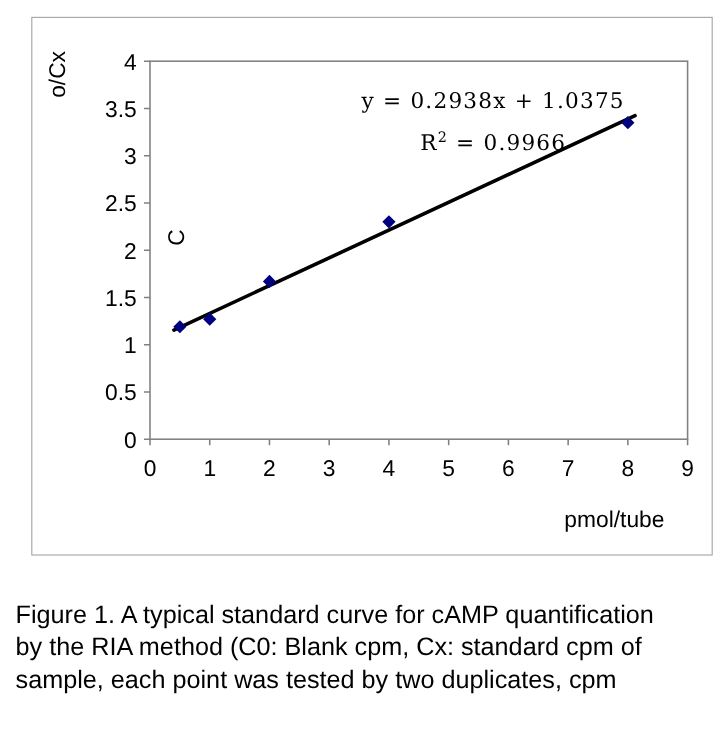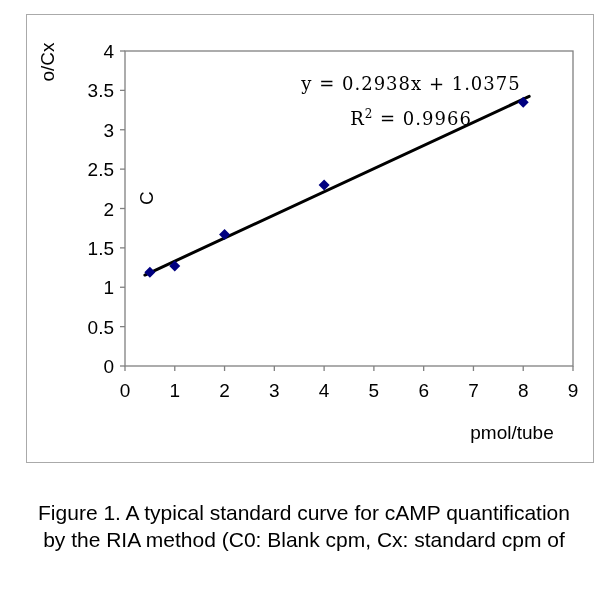--- a/index.html
+++ b/index.html
@@ -12,21 +12,21 @@
     border:1px solid #aaaaaa;background:#ffffff;
   }
   .chart-box svg{display:block;}
   .tick-label{font:19px "Liberation Sans",sans-serif;fill:#000000;}
   .axis-label{font:19px "Liberation Sans",sans-serif;fill:#000000;}
   .eq-text{font:18px "DejaVu Serif",serif;fill:#000000;letter-spacing:1px;}
   .caption{
     position:absolute;left:13px;top:499px;width:582px;
     font-size:21px;line-height:27px;color:#000000;
   }
-  .caption div{white-space:nowrap;text-align:center;}
+  .caption div{white-space:nowrap;}
 </style>
 </head>
 <body>
 
 <div class="chart-box">
   <svg id="chart" width="566" height="447" viewBox="0 0 566 447">
       <rect x="98" y="36" width="448" height="315" fill="none" stroke="#808080" stroke-width="1.3"></rect>
       <line x1="98" y1="351" x2="98" y2="356" stroke="#808080" stroke-width="1.3"></line>
       <text x="98" y="382" text-anchor="middle" class="tick-label">0</text>
       <line x1="147.77777777777777" y1="351" x2="147.77777777777777" y2="356" stroke="#808080" stroke-width="1.3"></line>
@@ -75,13 +75,14 @@
       <text x="384" y="110" text-anchor="middle" class="eq-text"><tspan>R</tspan><tspan dy="-7" font-size="12">2</tspan><tspan dy="7" font-size="18"> = 0.9966</tspan></text>
       <text x="485" y="424" text-anchor="middle" class="axis-label">pmol/tube</text>
       <text x="27" y="47" text-anchor="middle" class="axis-label" transform="rotate(-90 27 47)">o/Cx</text>
       <text x="126" y="183" text-anchor="middle" class="axis-label" transform="rotate(-90 126 183)">C</text>
     </svg>
 </div>
 
 <div class="caption">
   <div>Figure 1. A typical standard curve for cAMP quantification</div>
   <div>by the RIA method (C0: Blank cpm, Cx: standard cpm of</div>
+  <div>sample, each point was tested by two duplicates, cpm</div>
 </div>
 
 </body></html>

